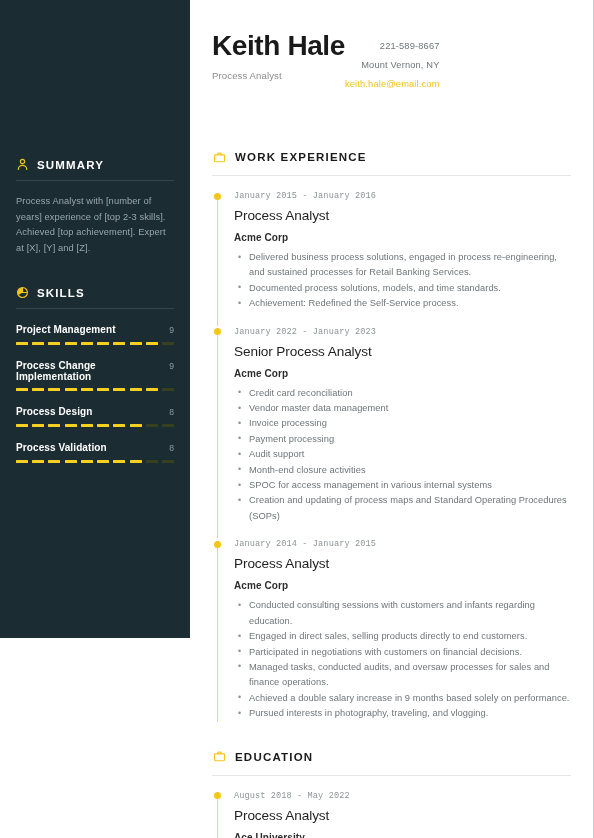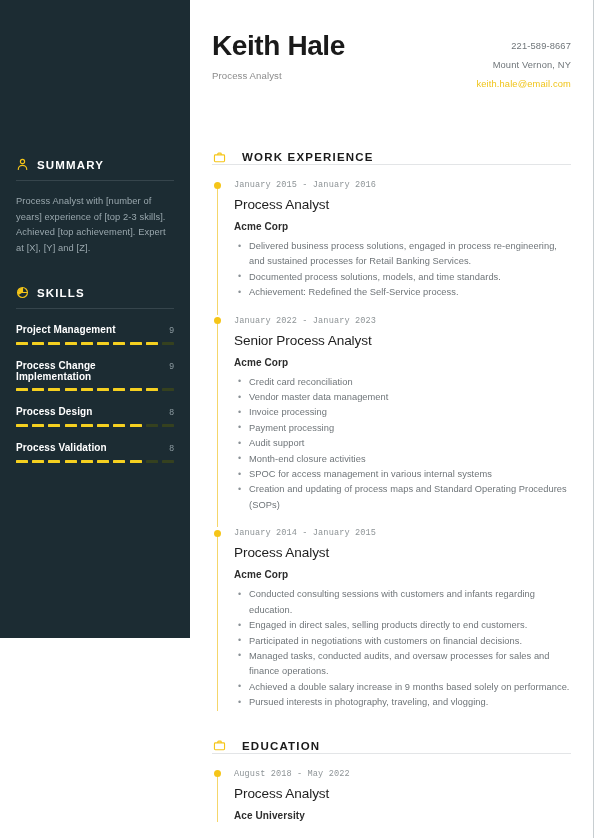--- a/index.html
+++ b/index.html
@@ -103,21 +103,21 @@
   .main {
     flex: 1;
     height: 838px;
     padding: 0 22px 0 22px;
     position: relative;
   }
 
   
   .head-block {
     display: flex;
-    justify-content: space-between;
+    justify-content: flex-start;
     align-items: flex-start;
     padding-top: 29px;
   }
   .name {
     font-size: 28px;
     font-weight: bold;
     color: #1a1a1a;
     letter-spacing: -0.4px;
     line-height: 34px;
   }
@@ -137,21 +137,22 @@
     line-height: 19px;
     letter-spacing: 0.15px;
   }
   .contact div.email { color: #f0c419; }
 
   
   .sec { margin-top: 0; }
   .sec-head {
     display: flex;
     align-items: center;
-    gap: 16px;
+    gap: 9px;
+    padding-bottom: 11px;
     border-bottom: 1px solid #e3e5e7;
   }
   .sec-head .ico {
     width: 14px; height: 14px;
     display: inline-flex;
     align-items: center;
     justify-content: center;
     flex: 0 0 auto;
   }
   .sec-head .title {

